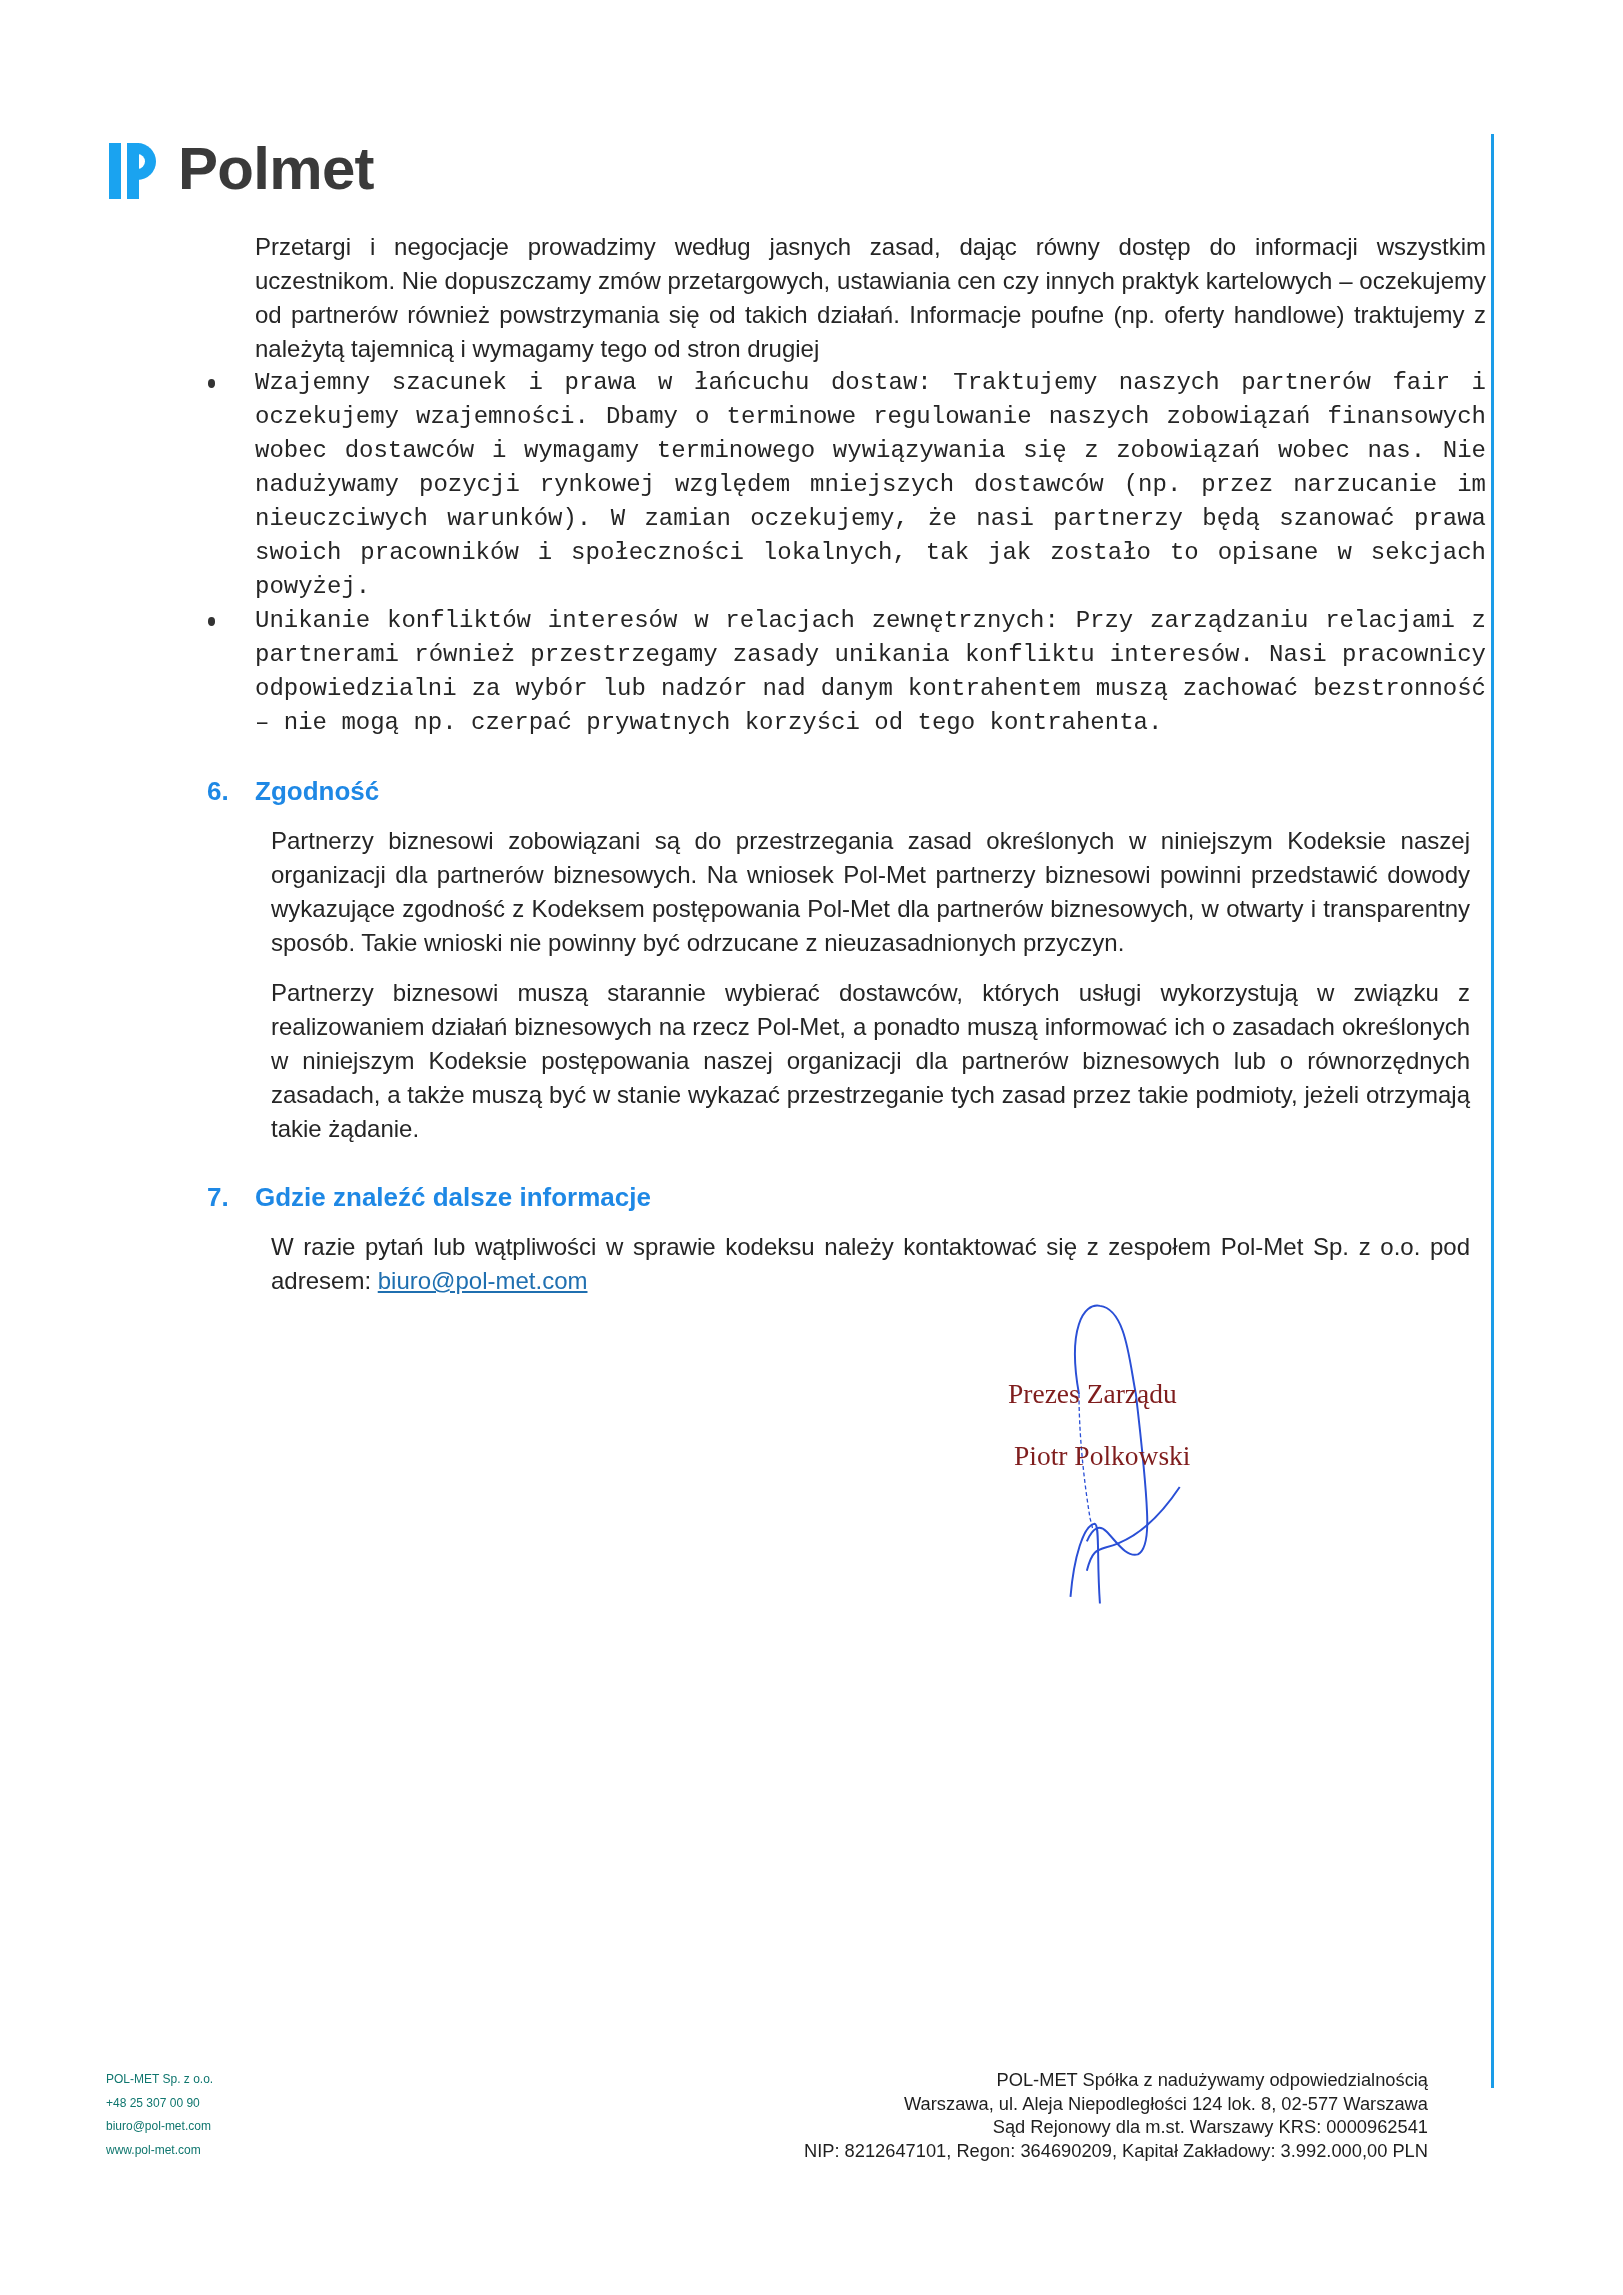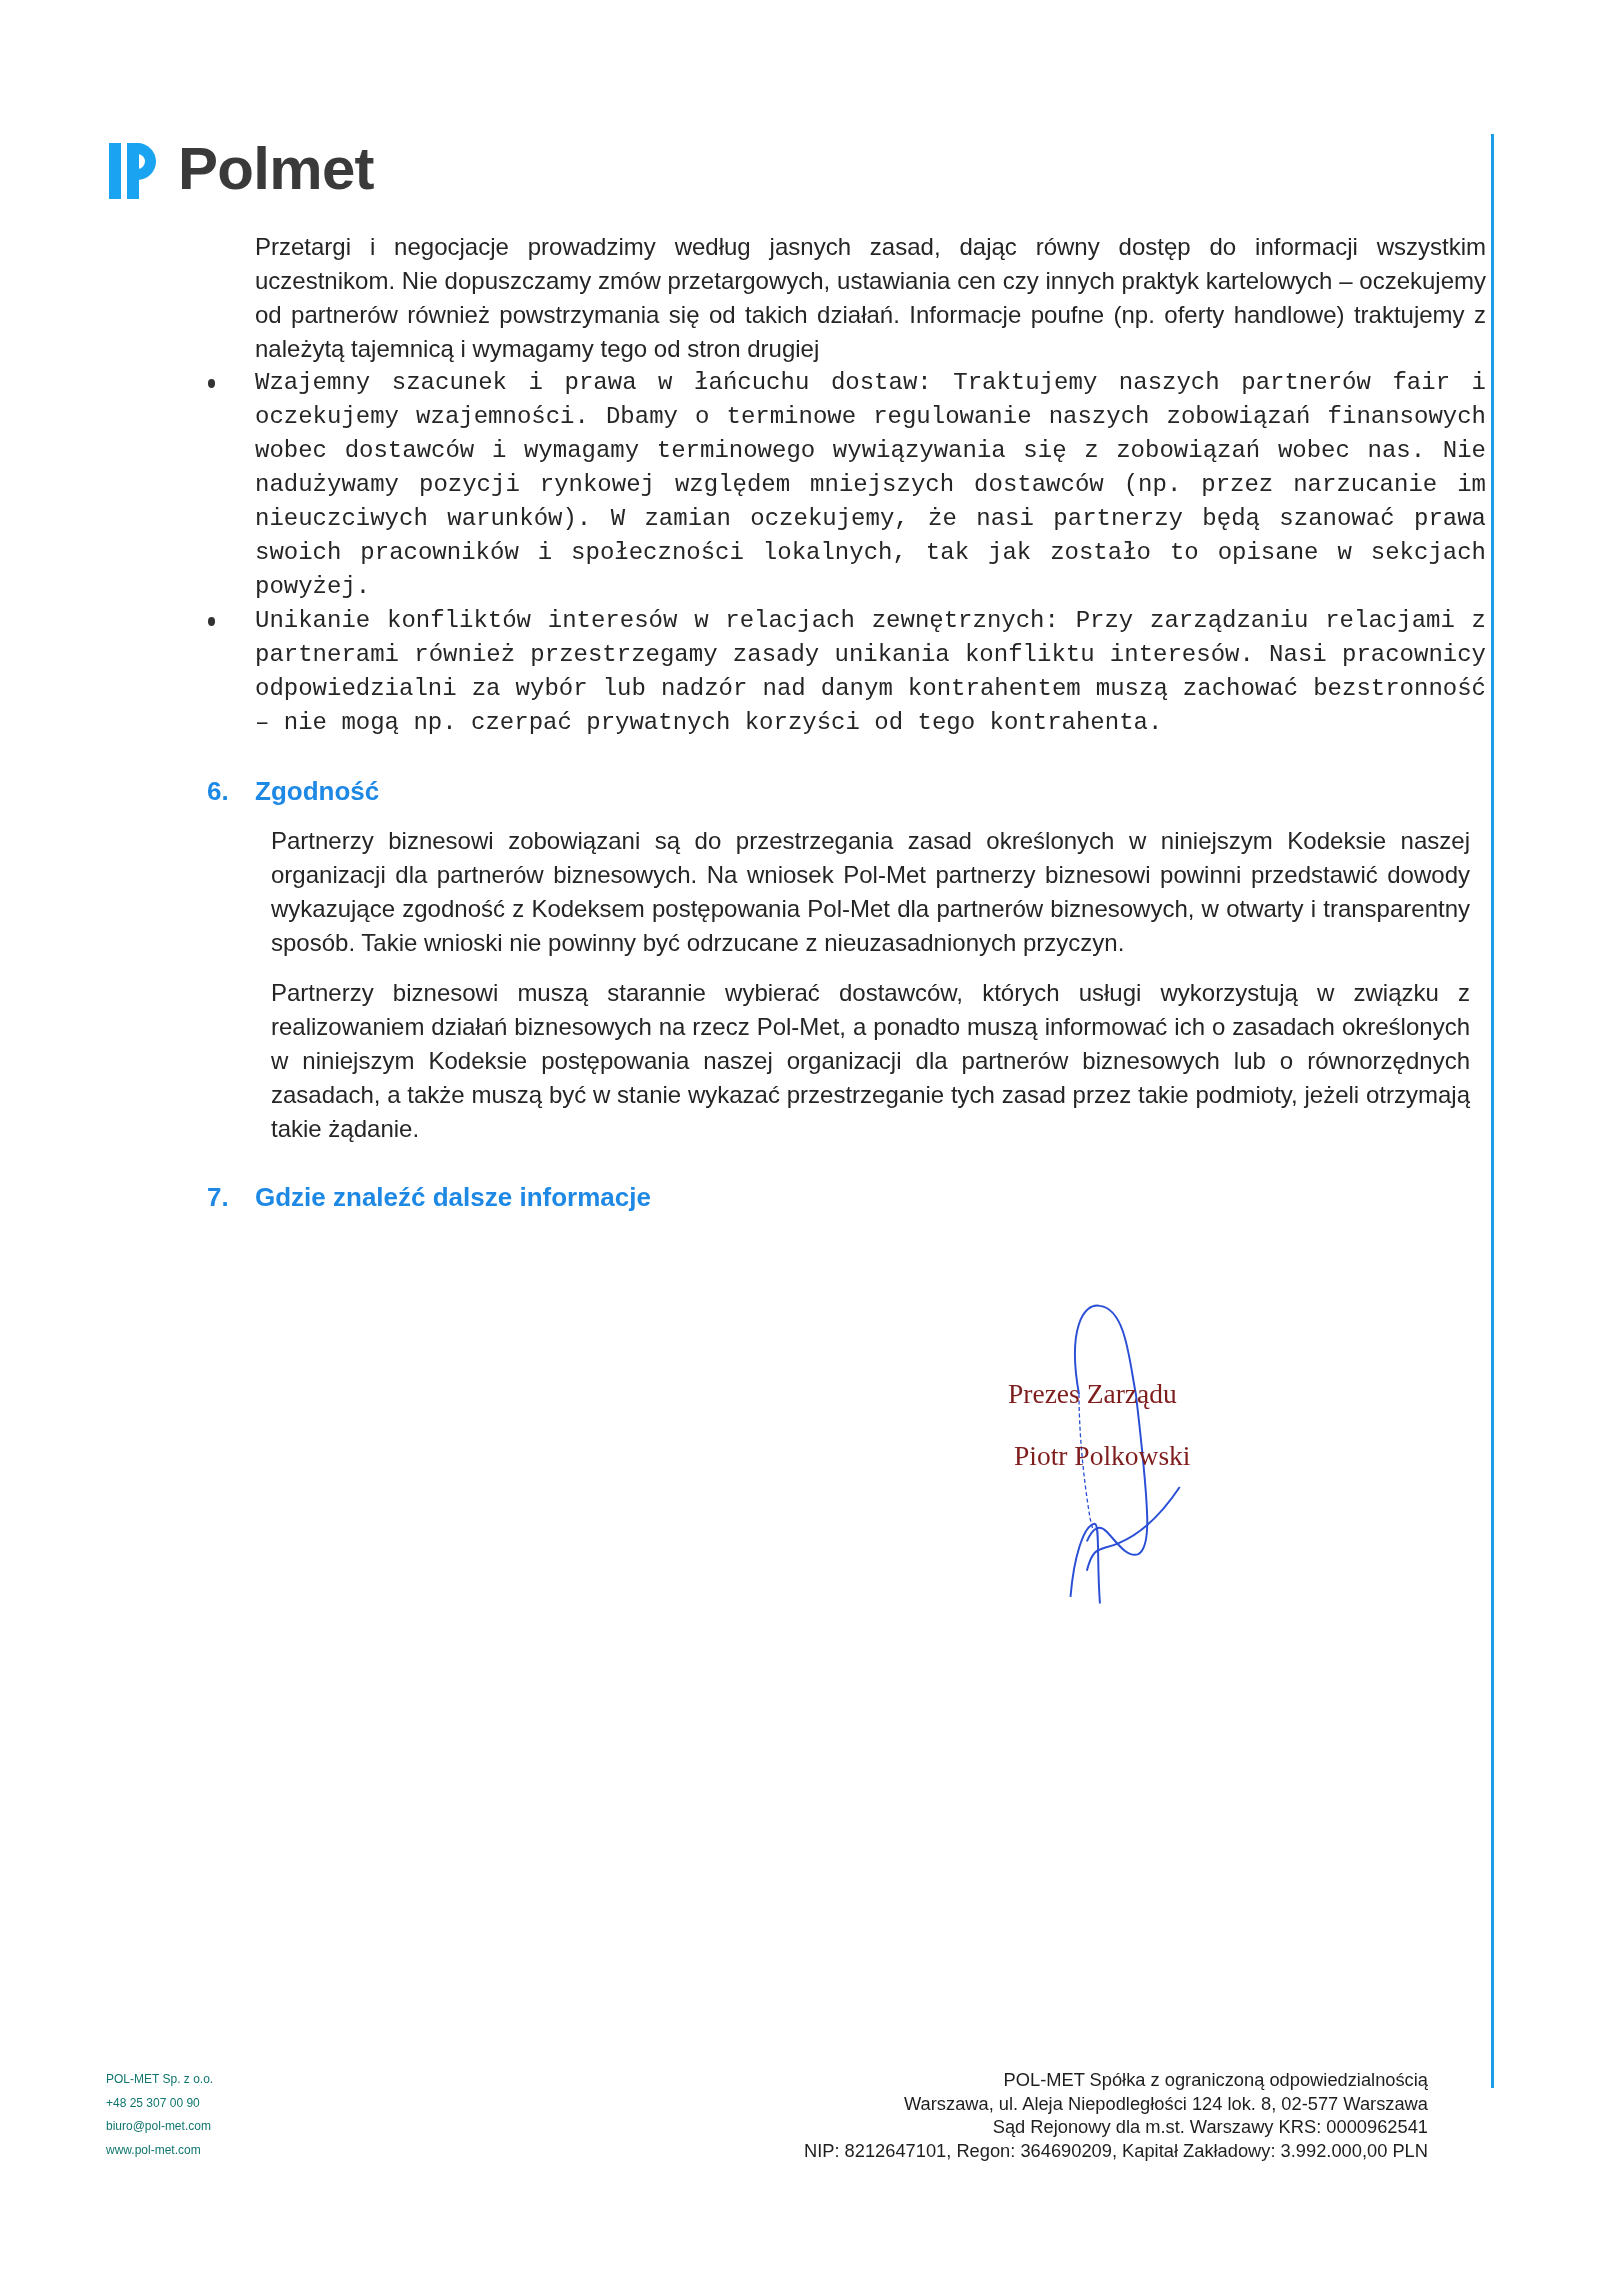--- a/index.html
+++ b/index.html
@@ -72,20 +72,23 @@
     </h2>
     <p class="section-body">Partnerzy biznesowi zobowiązani są do przestrzegania zasad określonych w niniejszym Kodeksie naszej organizacji dla partnerów biznesowych. Na wniosek Pol-Met partnerzy biznesowi powinni przedstawić dowody wykazujące zgodność z  Kodeksem postępowania Pol-Met dla partnerów biznesowych, w otwarty i transparentny sposób. Takie wnioski nie powinny być odrzucane z nieuzasadnionych przyczyn.</p>
     <p class="section-body">Partnerzy biznesowi muszą starannie wybierać dostawców, których usługi wykorzystują w związku z realizowaniem działań biznesowych na rzecz Pol-Met, a ponadto muszą informować ich o zasadach określonych w niniejszym Kodeksie postępowania naszej organizacji dla partnerów biznesowych lub  o równorzędnych zasadach, a także muszą być w stanie wykazać przestrzeganie tych zasad przez takie podmioty, jeżeli otrzymają takie żądanie.</p>
   </div>
 
   <div class="section">
     <h2 class="section-heading">
       <span class="section-num">7.</span>
       <span>Gdzie znaleźć dalsze informacje</span>
     </h2>
+    <p class="section-body">
+      <span>W razie pytań lub wątpliwości w sprawie kodeksu należy kontaktować się z zespołem Pol-Met Sp. z o.o. pod adresem: </span><a class="link">biuro@pol-met.com</a>
+    </p>
   </div>
 </div>
 
 <div class="signature">
   <svg class="sig-svg" width="288" height="327" viewBox="0 0 440 500">
     <path d="M168 170 C150 70, 175 30, 200 35 C240 40, 245 120, 255 170 C262 230, 270 300, 272 350 C274 390, 268 410, 258 415 C240 420, 225 395, 210 380 C200 370, 190 372, 180 395" fill="none" stroke="#2a4fd6" stroke-width="3"></path>
     <path d="M168 170 C168 230, 175 300, 185 360 L190 380" fill="none" stroke="#2a4fd6" stroke-width="2" stroke-dasharray="6 4"></path>
     <path d="M155 480 C160 420, 175 370, 192 368 C200 370, 195 420, 200 490" fill="none" stroke="#2a4fd6" stroke-width="3"></path>
     <path d="M180 440 C190 400, 200 410, 228 398 C260 385, 290 360, 322 312" fill="none" stroke="#2a4fd6" stroke-width="3"></path>
   </svg>
@@ -94,18 +97,18 @@
 </div>
 
 <div class="footer-left">
   <div>POL-MET Sp. z o.o.</div>
   <div>+48 25 307 00 90</div>
   <div>biuro@pol-met.com</div>
   <div>www.pol-met.com</div>
 </div>
 
 <div class="footer-right">
-  <div>POL-MET Spółka z ograniczoną odpowiedzialnością</div>
+  <div>POL-MET Spółka z nadużywamy odpowiedzialnością</div>
   <div>Warszawa, ul. Aleja Niepodległości 124 lok. 8, 02-577 Warszawa</div>
   <div>Sąd Rejonowy dla m.st. Warszawy KRS: 0000962541</div>
   <div>NIP: 8212647101, Regon: 364690209, Kapitał Zakładowy: 3.992.000,00 PLN</div>
 </div>
 
 
 </body></html>

